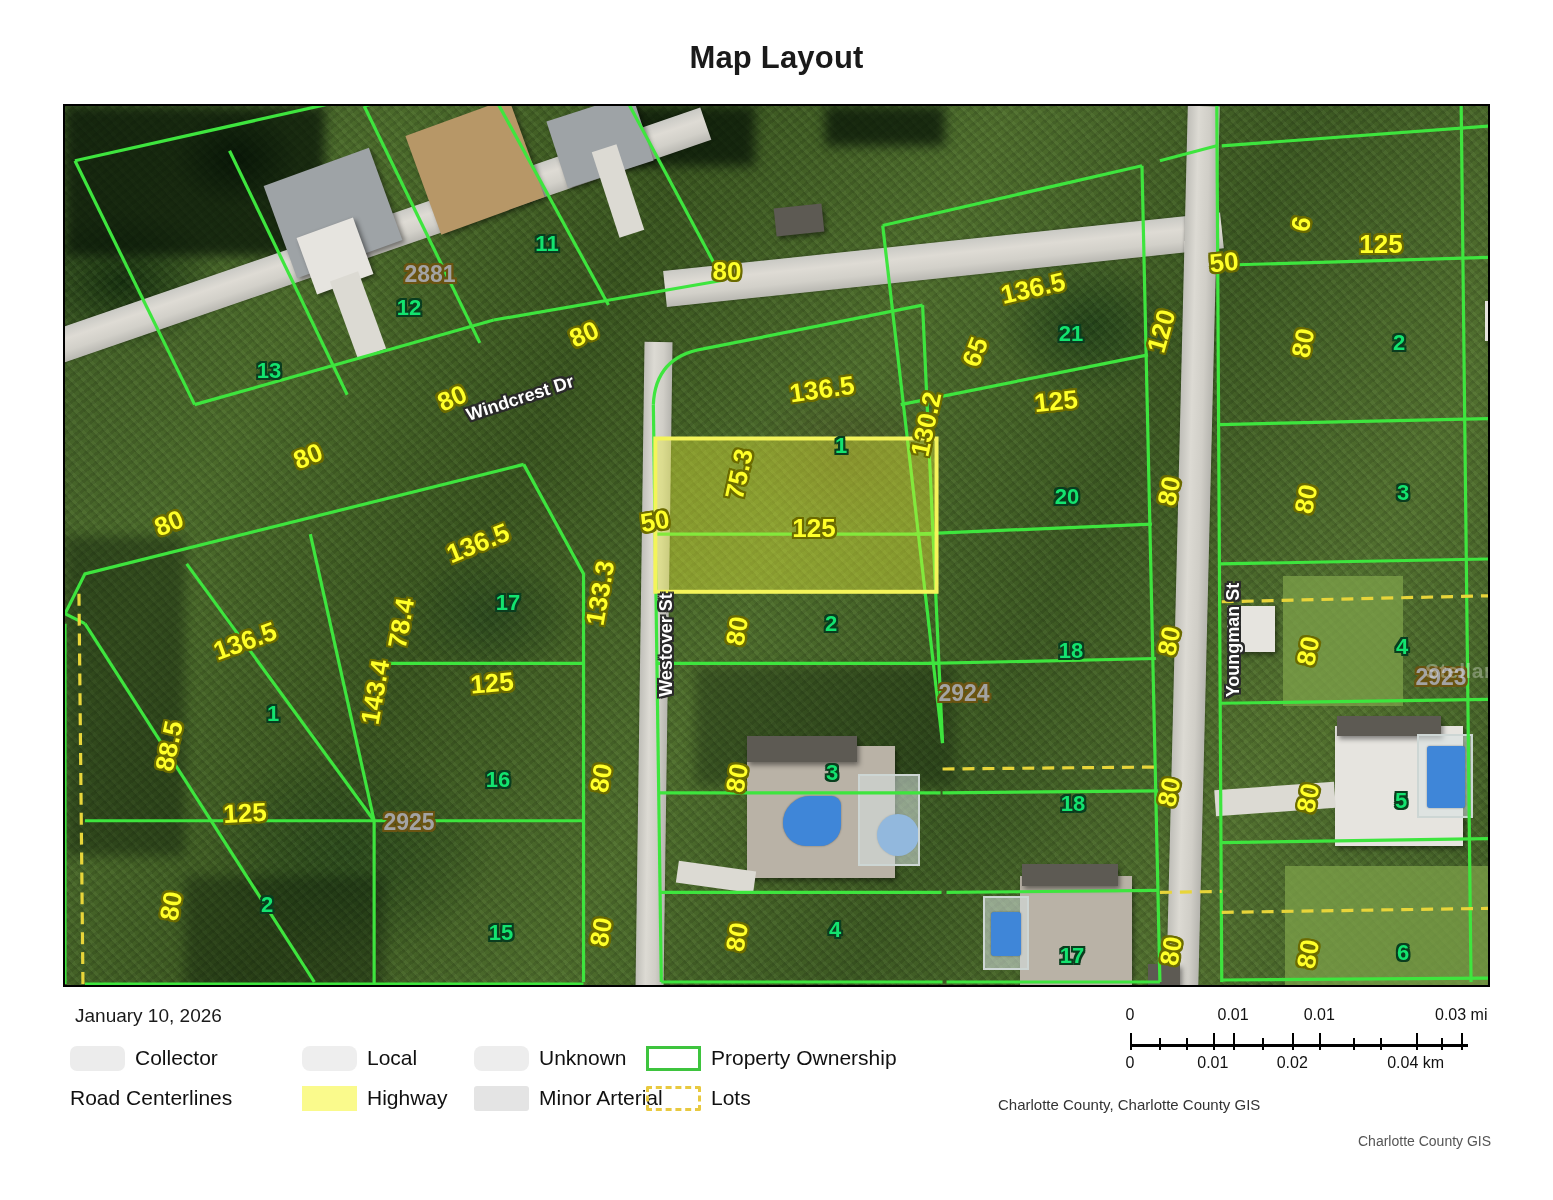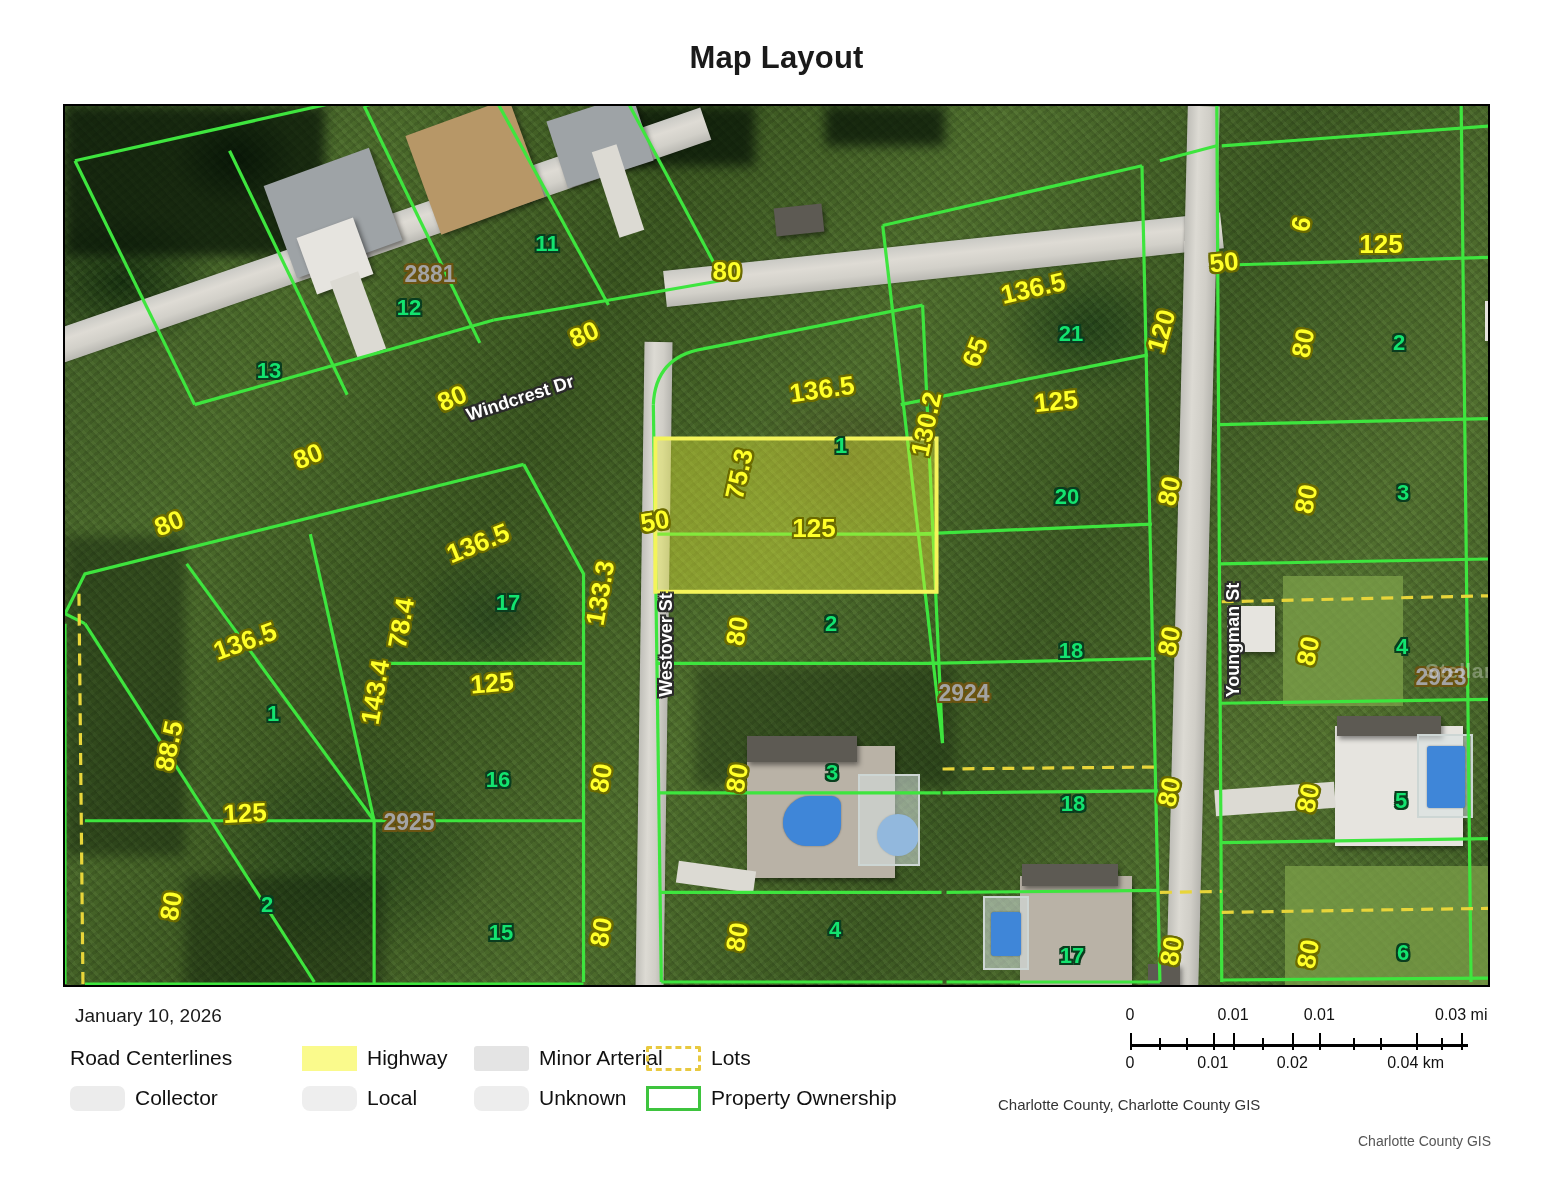--- a/index.html
+++ b/index.html
@@ -374,51 +374,51 @@
 
       <div class="watermark" style="left:1360px; top:553px;">StellarMLS</div>
     </div>
   </div>
 
   <div id="footer-date">January 10, 2026</div>
 
   <div id="legend">
       <div class="legend-row">
         <div class="legend-cell" style="width: 232px;">
+          <span class="sw sw-box sw-grey2"></span>
+          <span class="lb">Collector</span>
+        </div>
+        <div class="legend-cell" style="width: 172px;">
+          <span class="sw sw-box sw-grey4"></span>
+          <span class="lb">Local</span>
+        </div>
+        <div class="legend-cell" style="width: 172px;">
+          <span class="sw sw-box sw-grey6"></span>
+          <span class="lb">Unknown</span>
+        </div>
+        <div class="legend-cell" style="width: 250px;">
+          <span class="sw sw-box sw-prop"></span>
+          <span class="lb">Property Ownership</span>
+        </div>
+      </div>
+      <div class="legend-row">
+        <div class="legend-cell" style="width: 232px;">
           <span class="lb" style="margin-left: 0px;">Road Centerlines</span>
         </div>
         <div class="legend-cell" style="width: 172px;">
           <span class="sw sw-box sw-solid-yellow"></span>
           <span class="lb">Highway</span>
         </div>
         <div class="legend-cell" style="width: 172px;">
           <span class="sw sw-box sw-grey3"></span>
           <span class="lb">Minor Arterial</span>
         </div>
         <div class="legend-cell" style="width: 250px;">
           <span class="sw sw-box sw-lots"></span>
           <span class="lb">Lots</span>
-        </div>
-      </div>
-      <div class="legend-row">
-        <div class="legend-cell" style="width: 232px;">
-          <span class="sw sw-box sw-grey2"></span>
-          <span class="lb">Collector</span>
-        </div>
-        <div class="legend-cell" style="width: 172px;">
-          <span class="sw sw-box sw-grey4"></span>
-          <span class="lb">Local</span>
-        </div>
-        <div class="legend-cell" style="width: 172px;">
-          <span class="sw sw-box sw-grey6"></span>
-          <span class="lb">Unknown</span>
-        </div>
-        <div class="legend-cell" style="width: 250px;">
-          <span class="sw sw-box sw-prop"></span>
-          <span class="lb">Property Ownership</span>
         </div>
       </div>
     </div>
 
   <div id="scale-wrap">
     <div id="scale-top-labels">
         <span style="left: 10px;">0</span>
         <span style="left: 113.09px;">0.01</span>
         <span style="left: 199.28px;">0.01</span>
         <span style="left: 341.24px;">0.03 mi</span>

